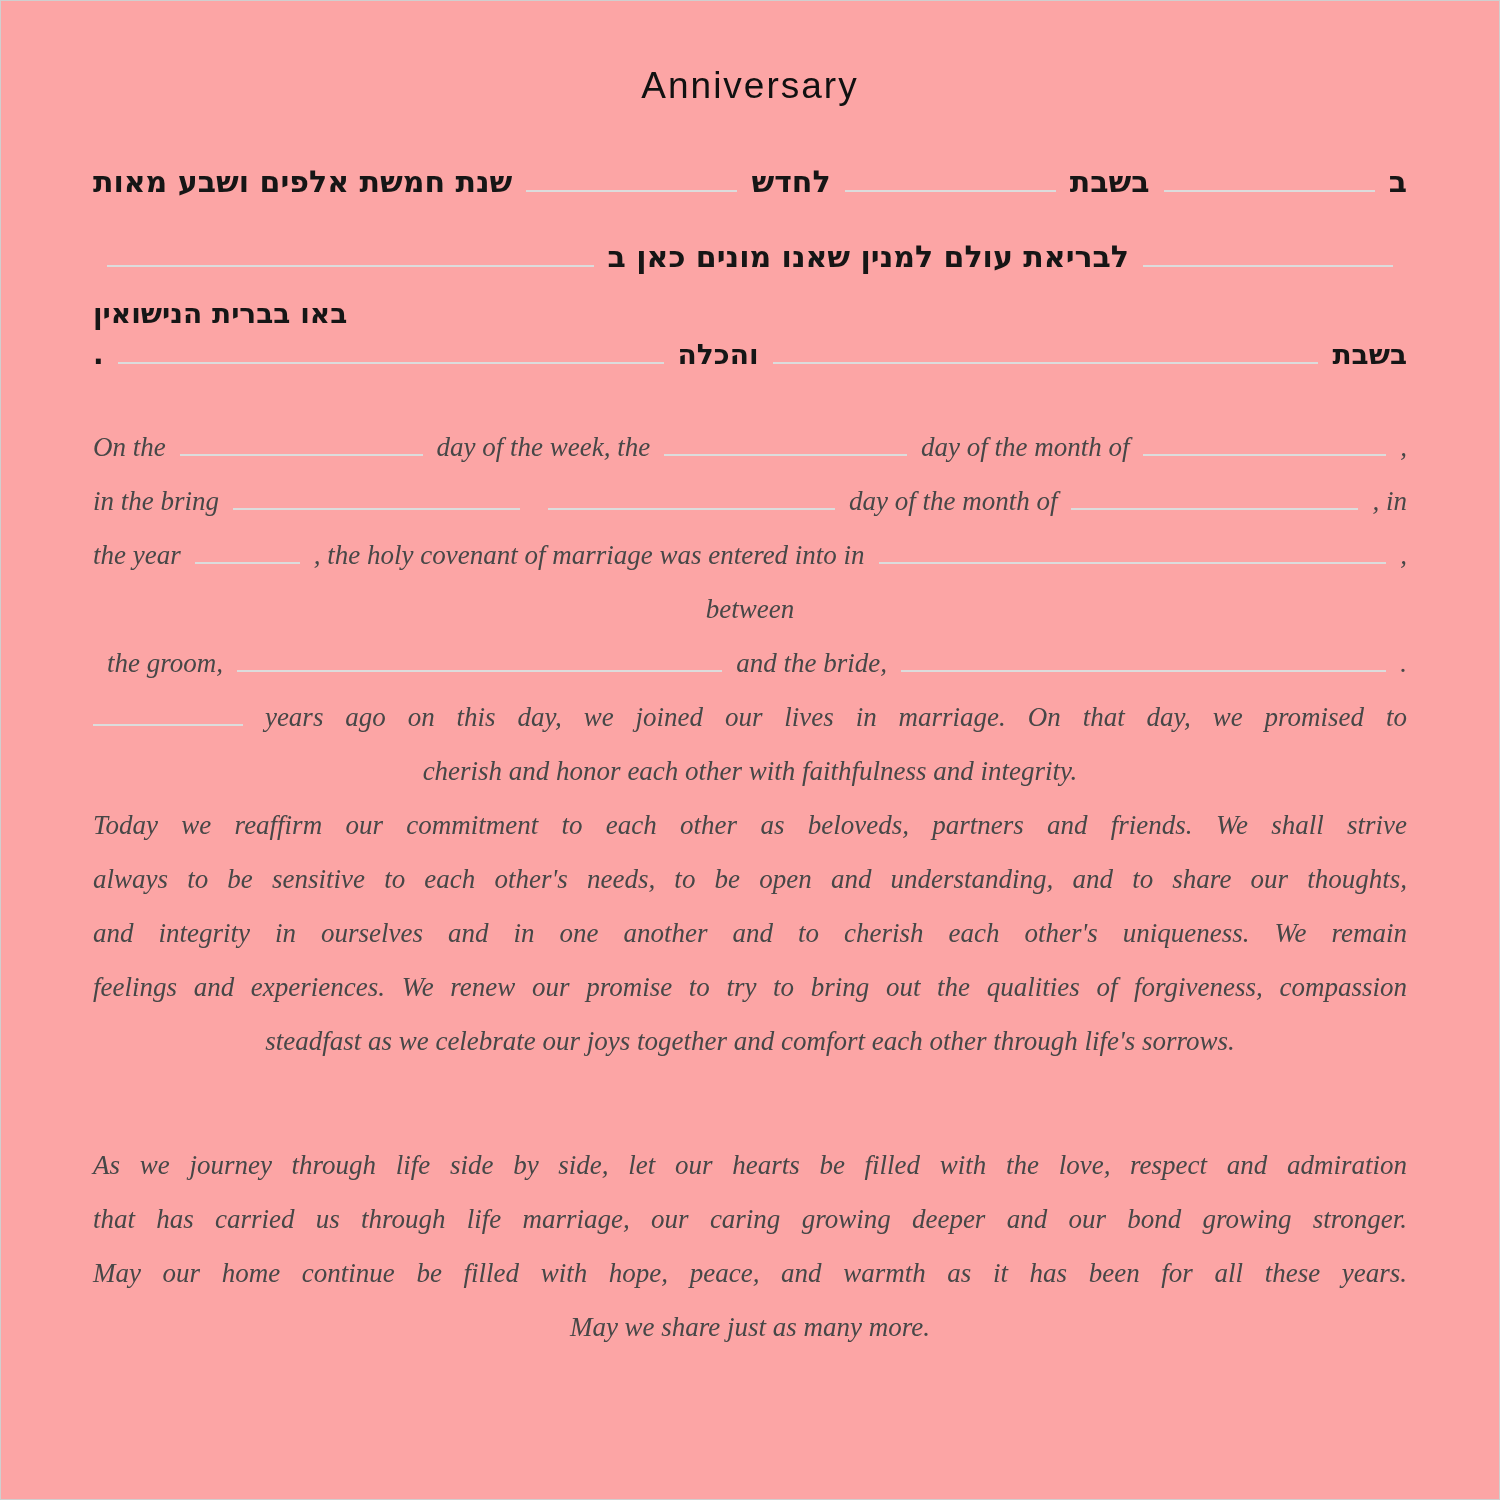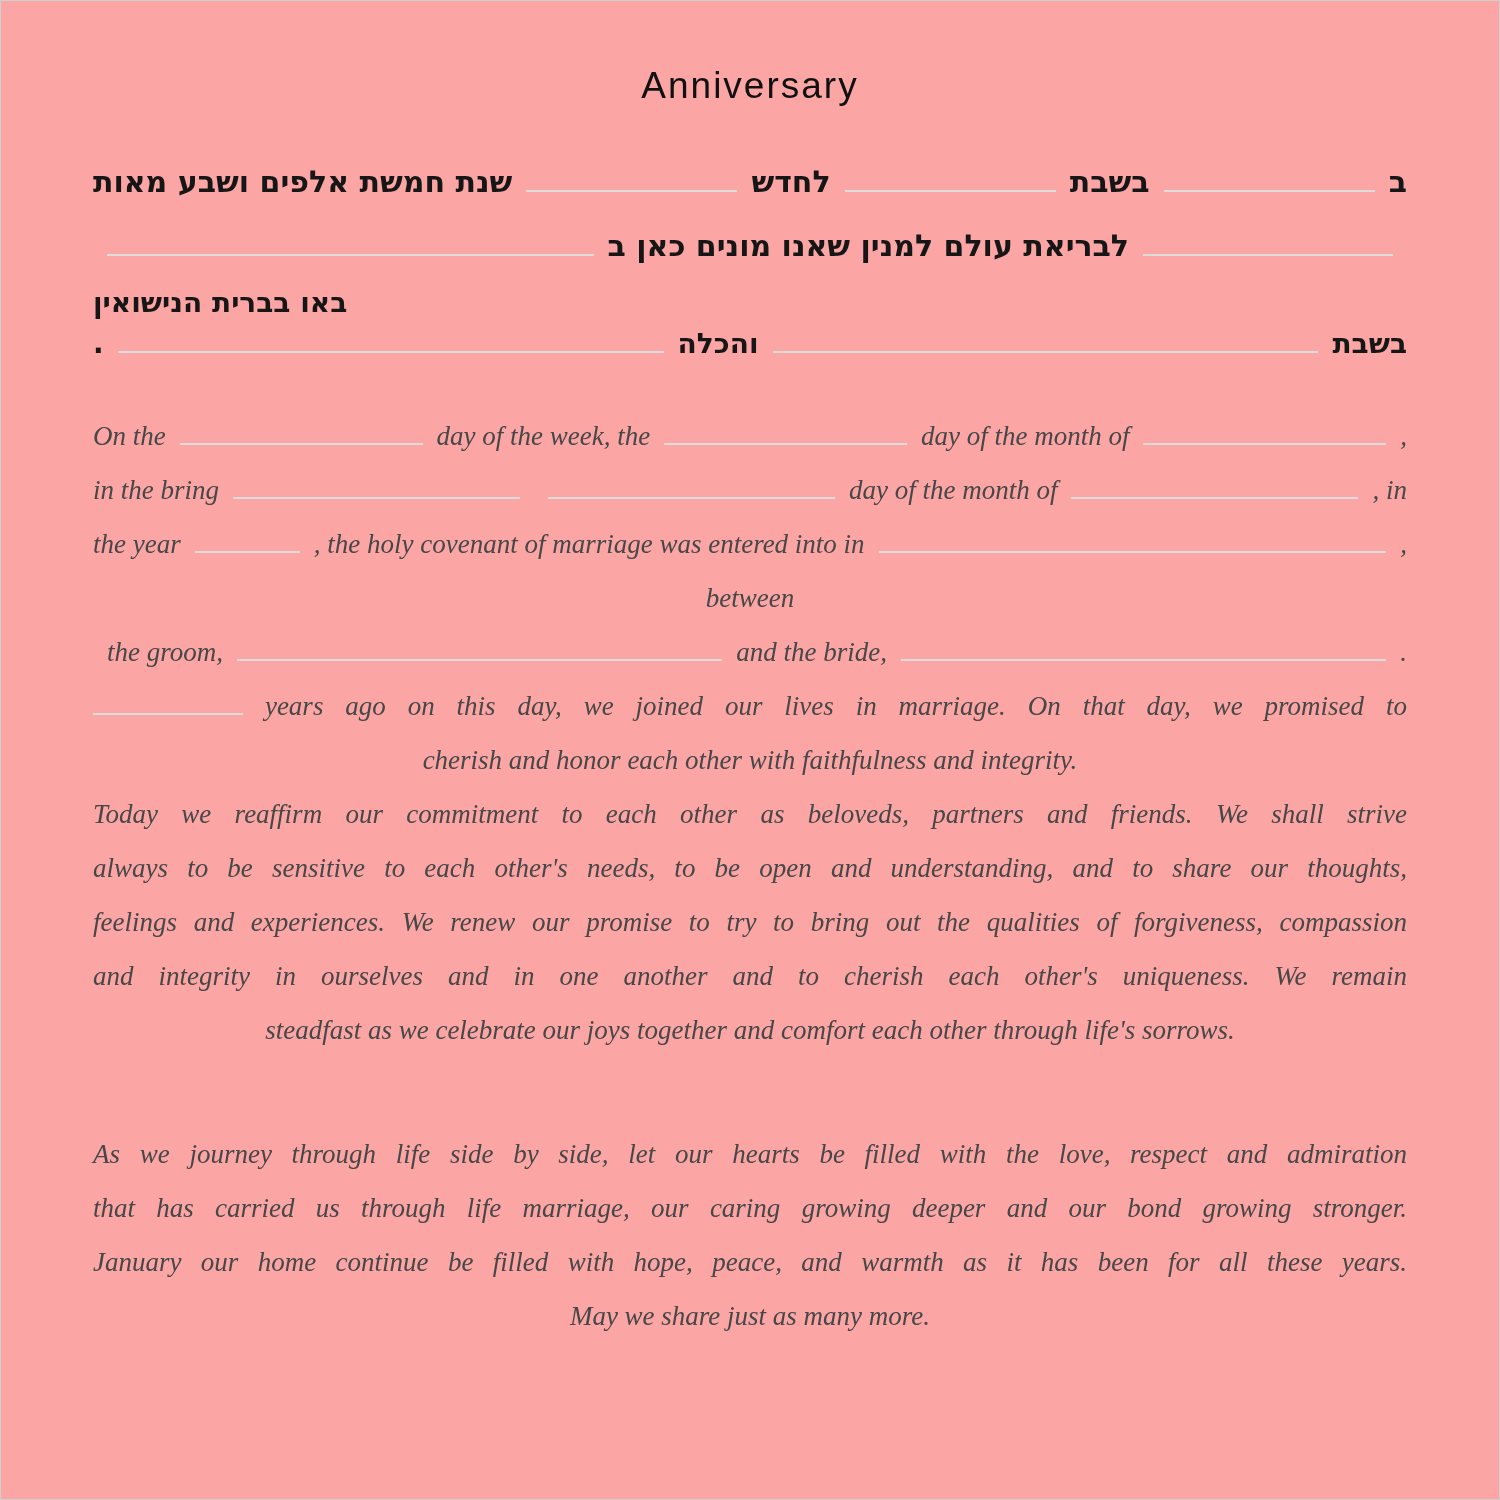--- a/index.html
+++ b/index.html
@@ -37,21 +37,21 @@
     font-family: "DejaVu Sans", sans-serif;
     font-weight: 700;
     color: var(--hebrew_ink);
   }
   .h-line {
     display: flex;
     align-items: baseline;
     font-size: 30px;
     line-height: 42px;
   }
-  .h-line + .h-line { margin-top: 22px; }
+  .h-line + .h-line { margin-top: 33px; }
   .h-small { font-size: 28px; }
   .h-center {
     display: block;
     text-align: left;
     font-size: 28px;
     line-height: 40px;
     margin-top: 16px;
   }
 
   
@@ -178,26 +178,26 @@
 
       <div class="e-just">
         <span class="blank-inline w150"></span>
         <span>years ago on this day, we joined our lives in marriage. On that day, we promised to</span>
       </div>
 
       <div class="e-center">cherish and honor each other with faithfulness and integrity.</div>
 
       <div class="e-just">Today we reaffirm our commitment to each other as beloveds, partners and friends. We shall strive</div>
       <div class="e-just">always to be sensitive to each other's needs, to be open and understanding, and to share our thoughts,</div>
+      <div class="e-just">and integrity in ourselves and in one another and to cherish each other's uniqueness. We remain</div>
       <div class="e-just">feelings and experiences. We renew our promise to try to bring out the qualities of forgiveness, compassion</div>
-      <div class="e-just">and integrity in ourselves and in one another and to cherish each other's uniqueness. We remain</div>
       <div class="e-center">steadfast as we celebrate our joys together and comfort each other through life's sorrows.</div>
 
       <div class="para-gap"></div>
 
       <div class="e-just">As we journey through life side by side, let our hearts be filled with the love, respect and admiration</div>
       <div class="e-just">that has carried us through life marriage, our caring growing deeper and our bond growing stronger.</div>
-      <div class="e-just">January our home continue be filled with hope, peace, and warmth as it has been for all these years.</div>
+      <div class="e-just">May our home continue be filled with hope, peace, and warmth as it has been for all these years.</div>
       <div class="e-center">May we share just as many more.</div>
 
     </div>
   </div>
 </div>
 
 </body></html>

